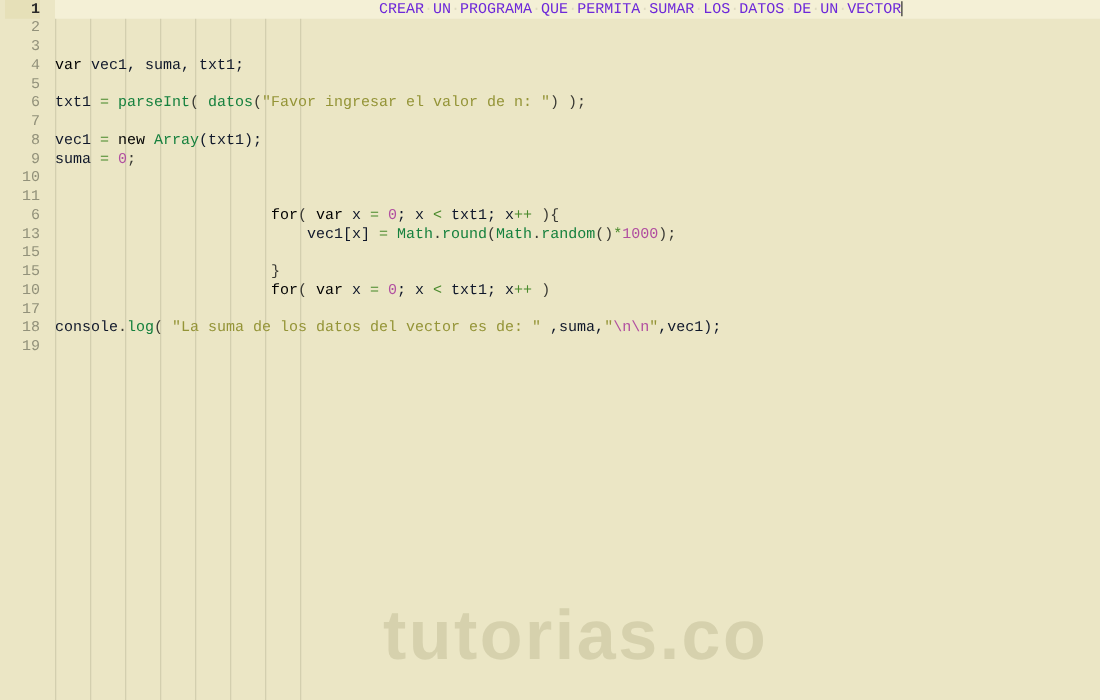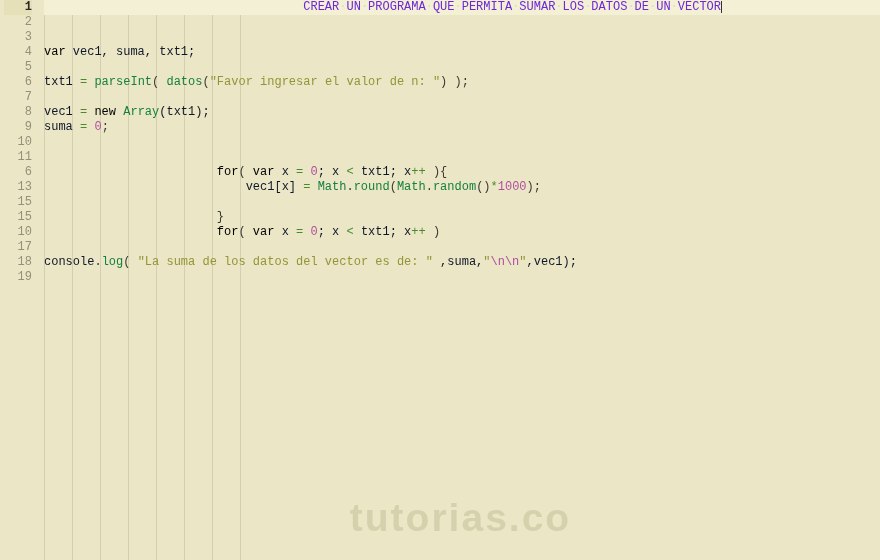--- a/index.html
+++ b/index.html
@@ -82,21 +82,21 @@
     vertical-align:middle;
     margin-left:0;
   }
   .watermark {
     position: absolute;
     bottom: 20px;
     left: 0;
     right: 0;
     text-align: center;
     font-family: Arial, sans-serif;
-    font-size: 39px;
+    font-size: 56px;
     font-weight: bold;
     letter-spacing: 2px;
     color: rgba(140,135,90,0.22);
     pointer-events: none;
     user-select: none;
     margin-left: 41px;
   }
 </style>
 </head>
 <body>

